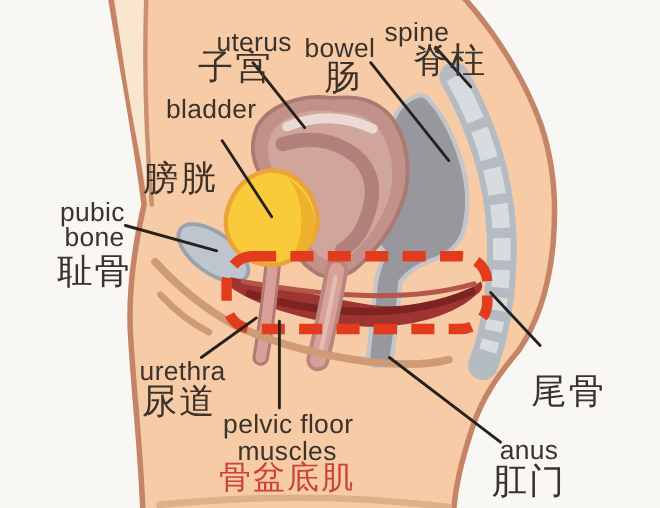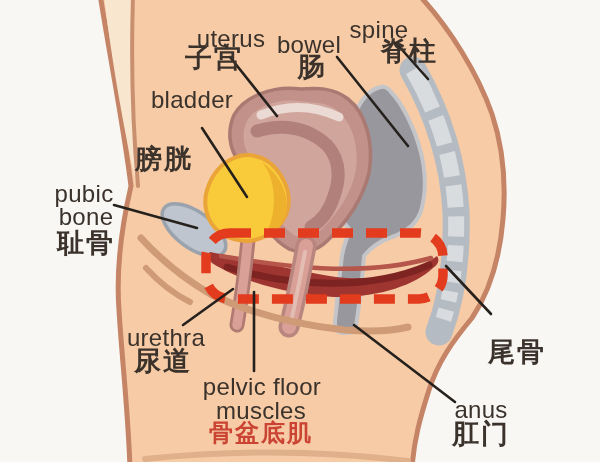--- a/index.html
+++ b/index.html
@@ -8,22 +8,22 @@
     background:#f8f7f4;
     font-family:"Liberation Sans","DejaVu Sans",sans-serif;
   }
   .stage svg{position:absolute;left:0;top:0;}
   .lbl{
     position:absolute;transform:translateX(-50%);
     white-space:nowrap;line-height:1;color:#3a322b;
     user-select:none;
   }
   .en{font-size:24px;letter-spacing:.3px;font-weight:400;}
-  .zh{font-size:27px;font-weight:700;letter-spacing:2px;}
-  .zh-red{color:#cb4332;font-weight:700;font-size:24px;}
+  .zh{font-size:32px;font-weight:400;letter-spacing:2px;}
+  .zh-red{color:#cb4332;font-weight:400;font-size:29px;}
 </style>
 </head>
 <body>
 
 <div class="stage">
 
   <svg width="600" height="462" viewBox="0 0 600 462">
 
     <rect x="0" y="0" width="600" height="462" fill="#f8f7f4"></rect>
 

